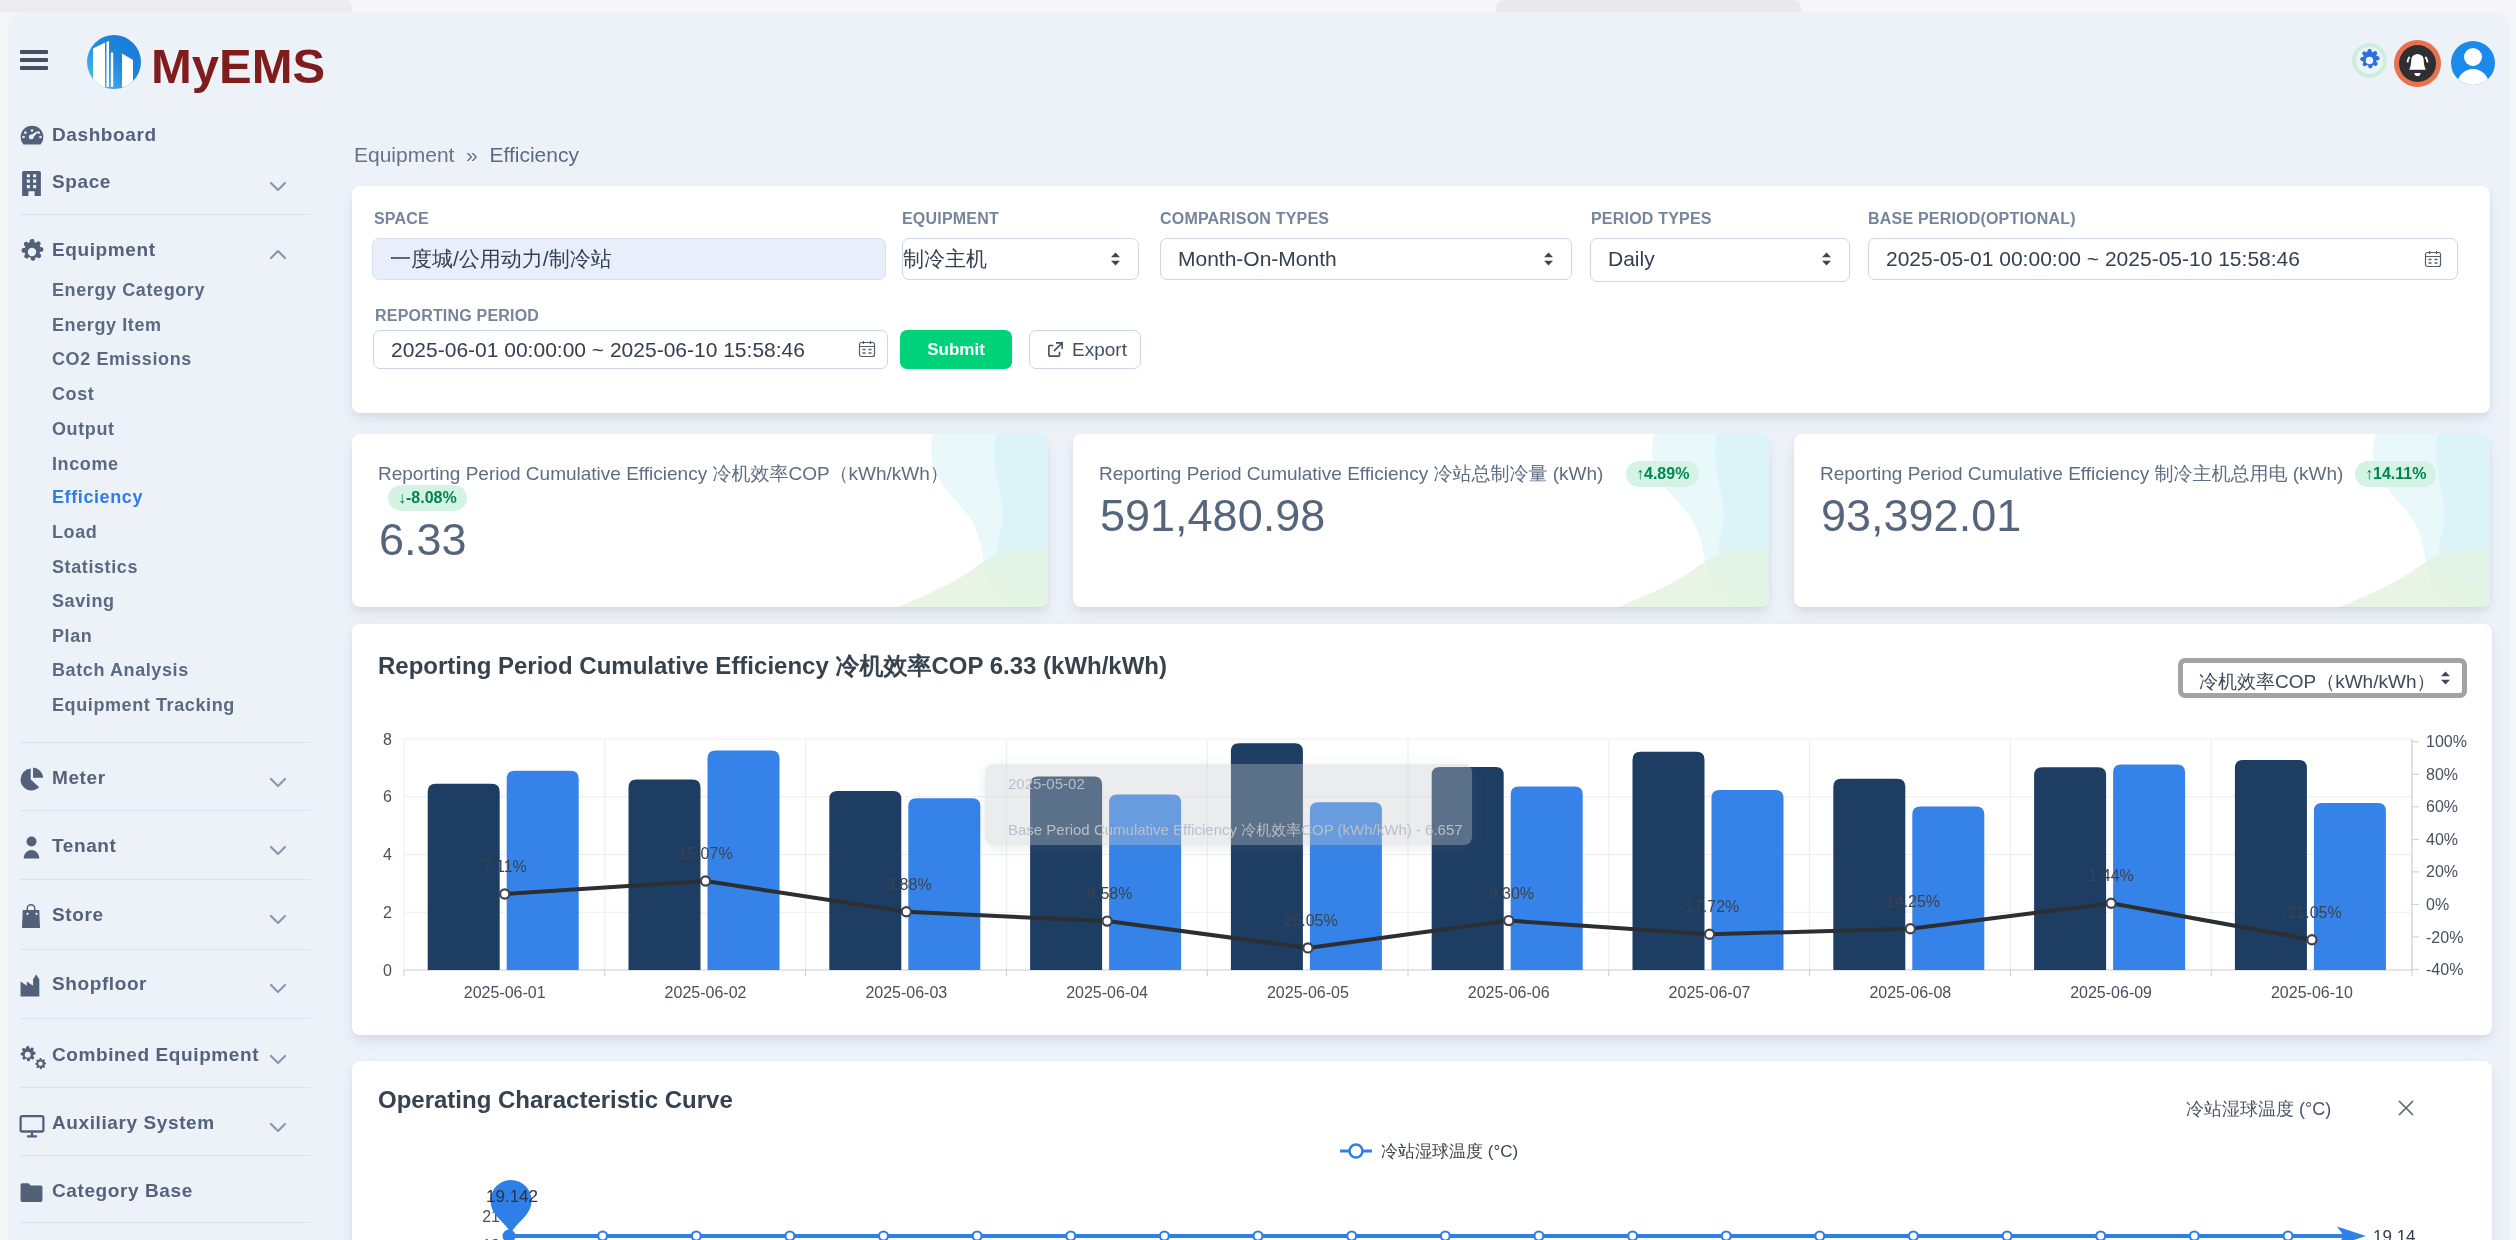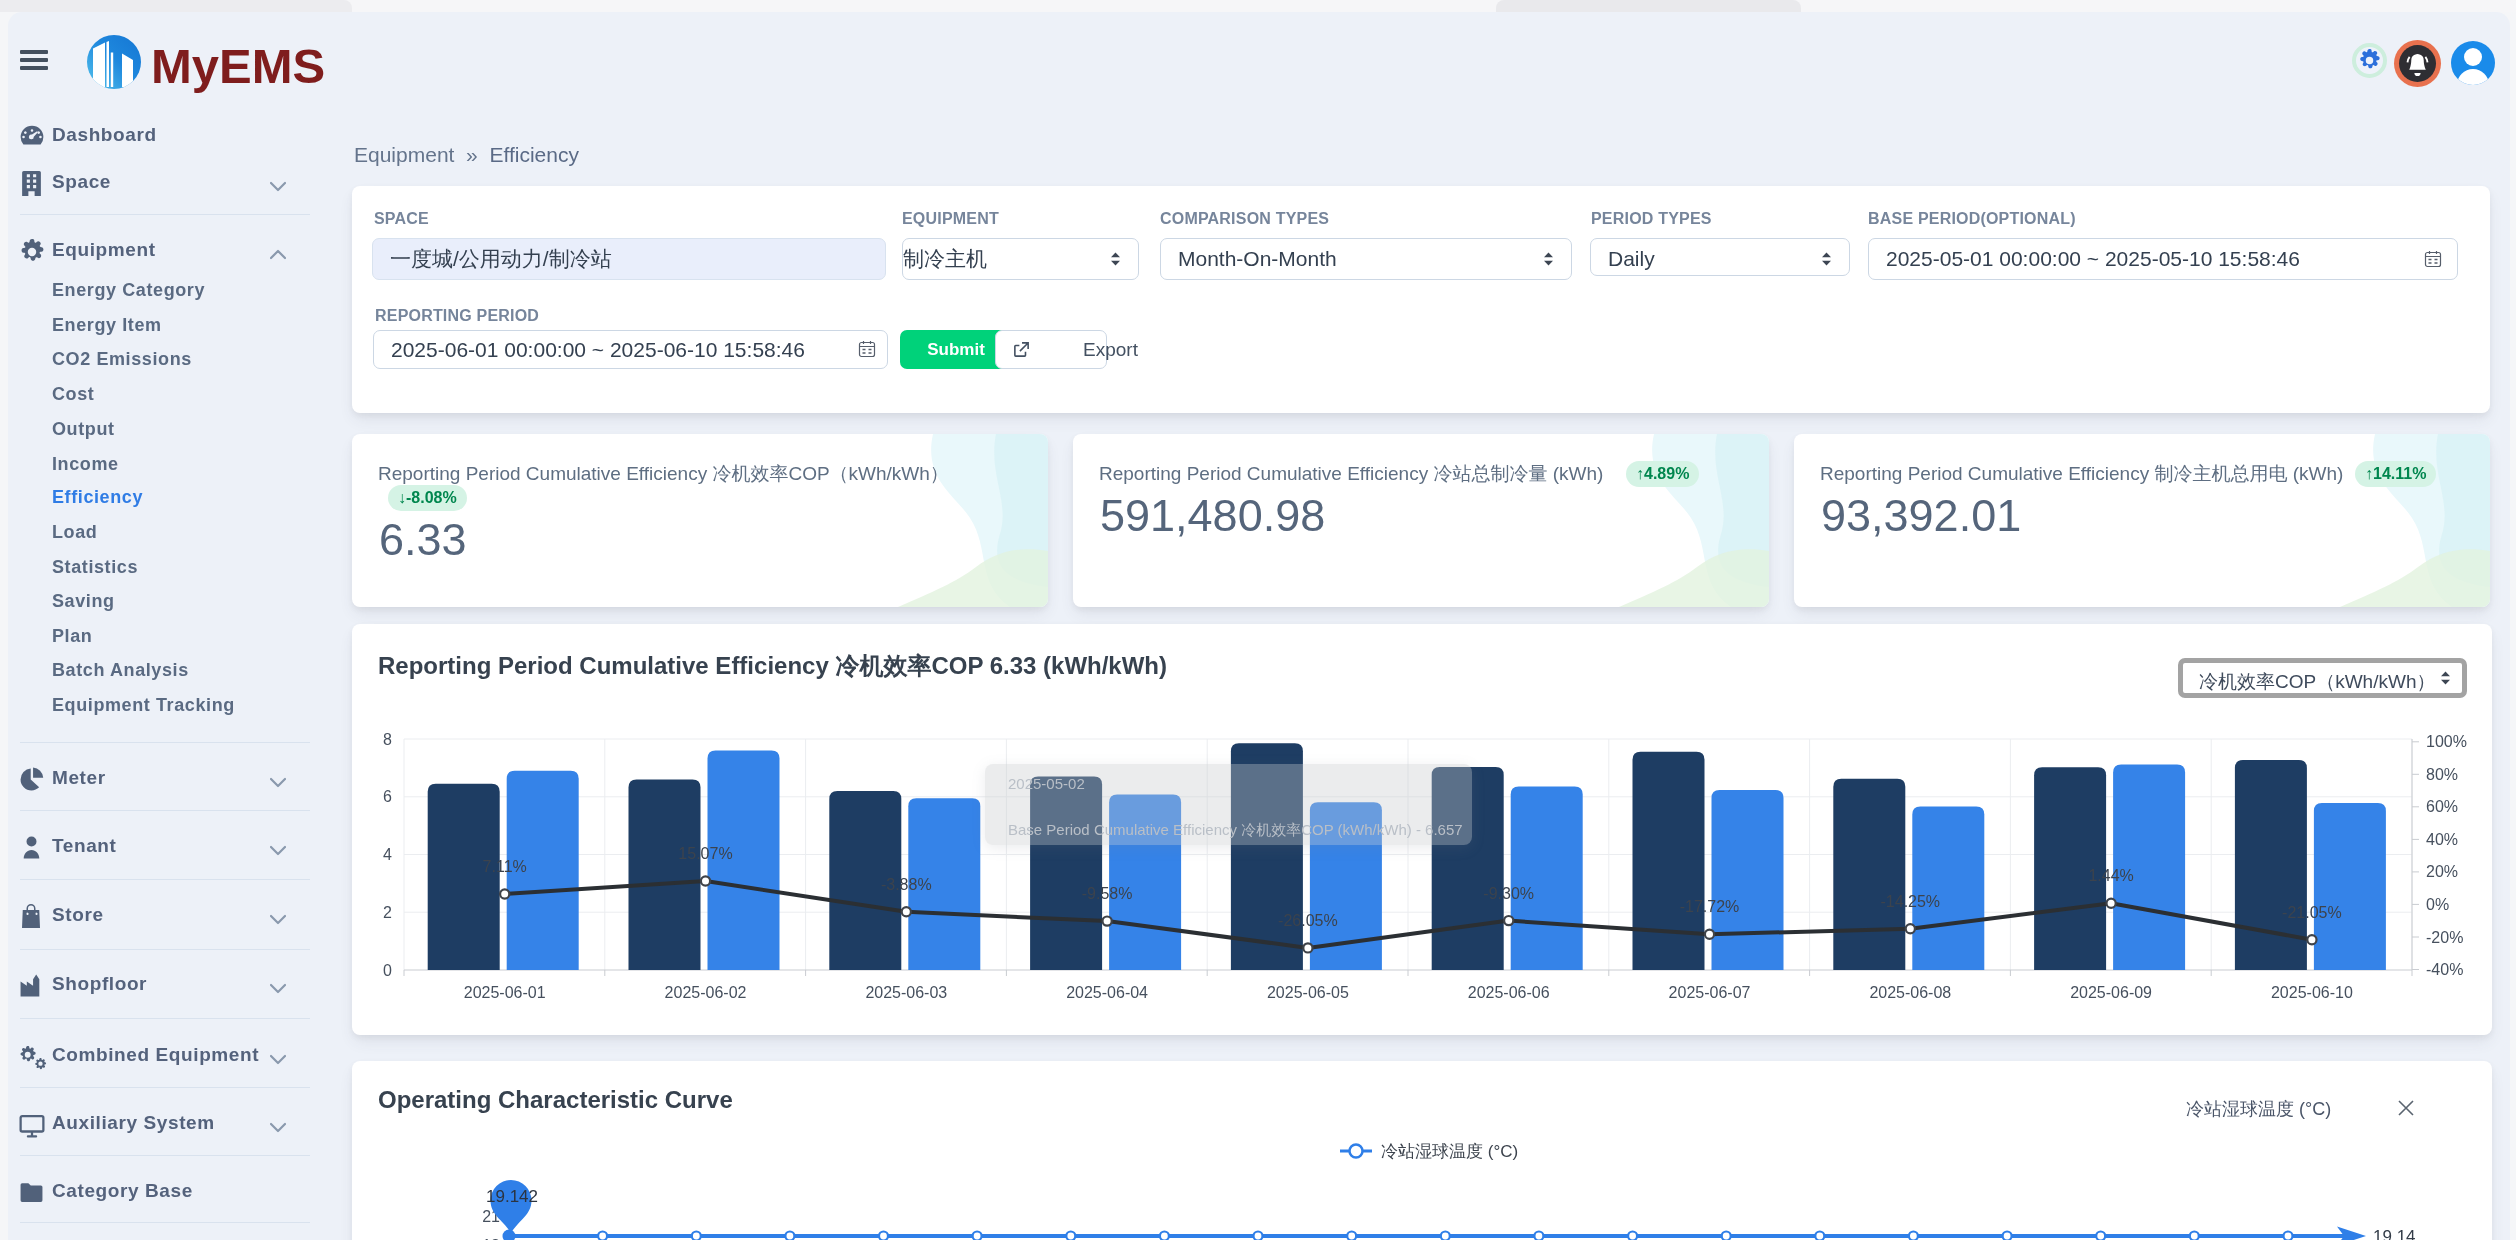--- a/index.html
+++ b/index.html
@@ -215,35 +215,35 @@
 </defs>
   </svg>
 <div class="ctl" style="left:902px;top:238px;width:237px;height:42px;background:#fff;border:1px solid #ccd7e4;line-height:40px;">制冷主机</div>
 <svg class="abs" style="left:1106px;top:251px;" width="19" height="16" viewBox="0 0 19 16">
     <use href="#updown"></use>
   </svg>
 <div class="ctl" style="left:1160px;top:238px;width:412px;height:42px;background:#fff;border:1px solid #ccd7e4;line-height:40px;padding-left:17px;">Month-On-Month</div>
 <svg class="abs" style="left:1539px;top:251px;" width="19" height="16" viewBox="0 0 19 16">
     <use href="#updown"></use>
   </svg>
-<div class="ctl" style="left:1590px;top:238px;width:260px;height:38px;background:#fff;border:1px solid #ccd7e4;line-height:40px;padding-left:17px;">Daily</div>
+<div class="ctl" style="left:1590px;top:238px;width:260px;height:44px;background:#fff;border:1px solid #ccd7e4;line-height:40px;padding-left:17px;">Daily</div>
 <svg class="abs" style="left:1817px;top:251px;" width="19" height="16" viewBox="0 0 19 16">
     <use href="#updown"></use>
   </svg>
 <div class="ctl" style="left:1868px;top:238px;width:590px;height:42px;background:#fff;border:1px solid #ccd7e4;line-height:40px;padding-left:17px;">2025-05-01 00:00:00 ~ 2025-05-10 15:58:46</div>
 <svg class="abs" style="left:2424px;top:250px;" width="18" height="18" viewBox="0 0 18 18">
     <use href="#calic"></use>
   </svg>
 <div class="abs lbl" style="left:375px;top:307px;">REPORTING PERIOD</div>
 <div class="ctl" style="left:373px;top:330px;width:515px;height:39px;background:#fff;border:1px solid #ccd7e4;line-height:37px;padding-left:17px;">2025-06-01 00:00:00 ~ 2025-06-10 15:58:46</div>
 <svg class="abs" style="left:858px;top:340px;" width="18" height="18" viewBox="0 0 18 18">
     <use href="#calic"></use>
   </svg>
 <div class="ctl" style="left:900px;top:330px;width:112px;height:39px;background:#00d27a;color:#fff;font-weight:bold;text-align:center;line-height:39px;font-size:17px;">Submit</div>
-<div class="ctl" style="left:995px;top:330px;width:112px;height:39px;background:#fff;border:1px solid #ccd7e4;color:#435061;line-height:37px;font-size:19px;padding-left:45px;">
+<div class="ctl" style="left:1029px;top:330px;width:112px;height:39px;background:#fff;border:1px solid #ccd7e4;color:#435061;line-height:37px;font-size:19px;">
   <svg style="position:absolute;left:17px;top:10px;" width="17" height="17" viewBox="0 0 16 16" fill="#435061">
       <path d="M1 5a1.5 1.5 0 011.5-1.5H6V5H2.5v8.5H11V10h1.5v3.5A1.5 1.5 0 0111 15H2.5A1.5 1.5 0 011 13.5V5z"></path>
       <path d="M8.5 1H15v6.5h-1.5V3.56L7.03 10.03 5.97 8.97 12.44 2.5H8.5V1z"></path>
     </svg>
   <span style="margin-left:42px;">Export</span>
 </div>
 
 <style>
  .scard { position:absolute; top:434px; width:696px; height:173px; background:#fff; border-radius:8px;
           box-shadow:0 8px 16px -2px rgba(65,69,88,0.09), 0 3px 6px 0 rgba(0,0,0,0.05); overflow:hidden; }

